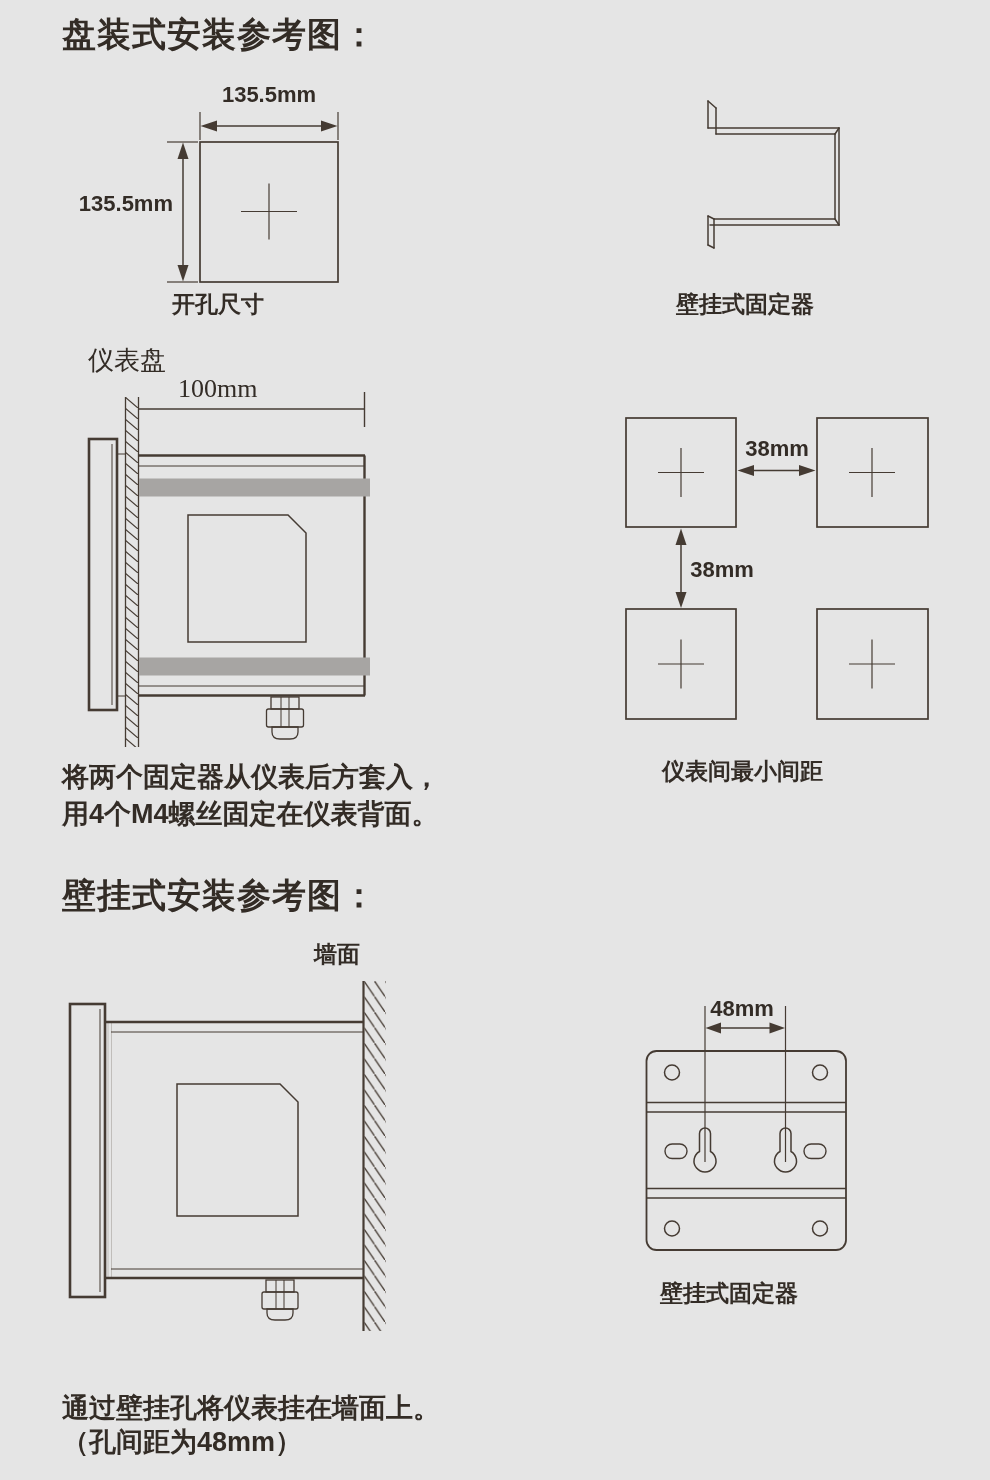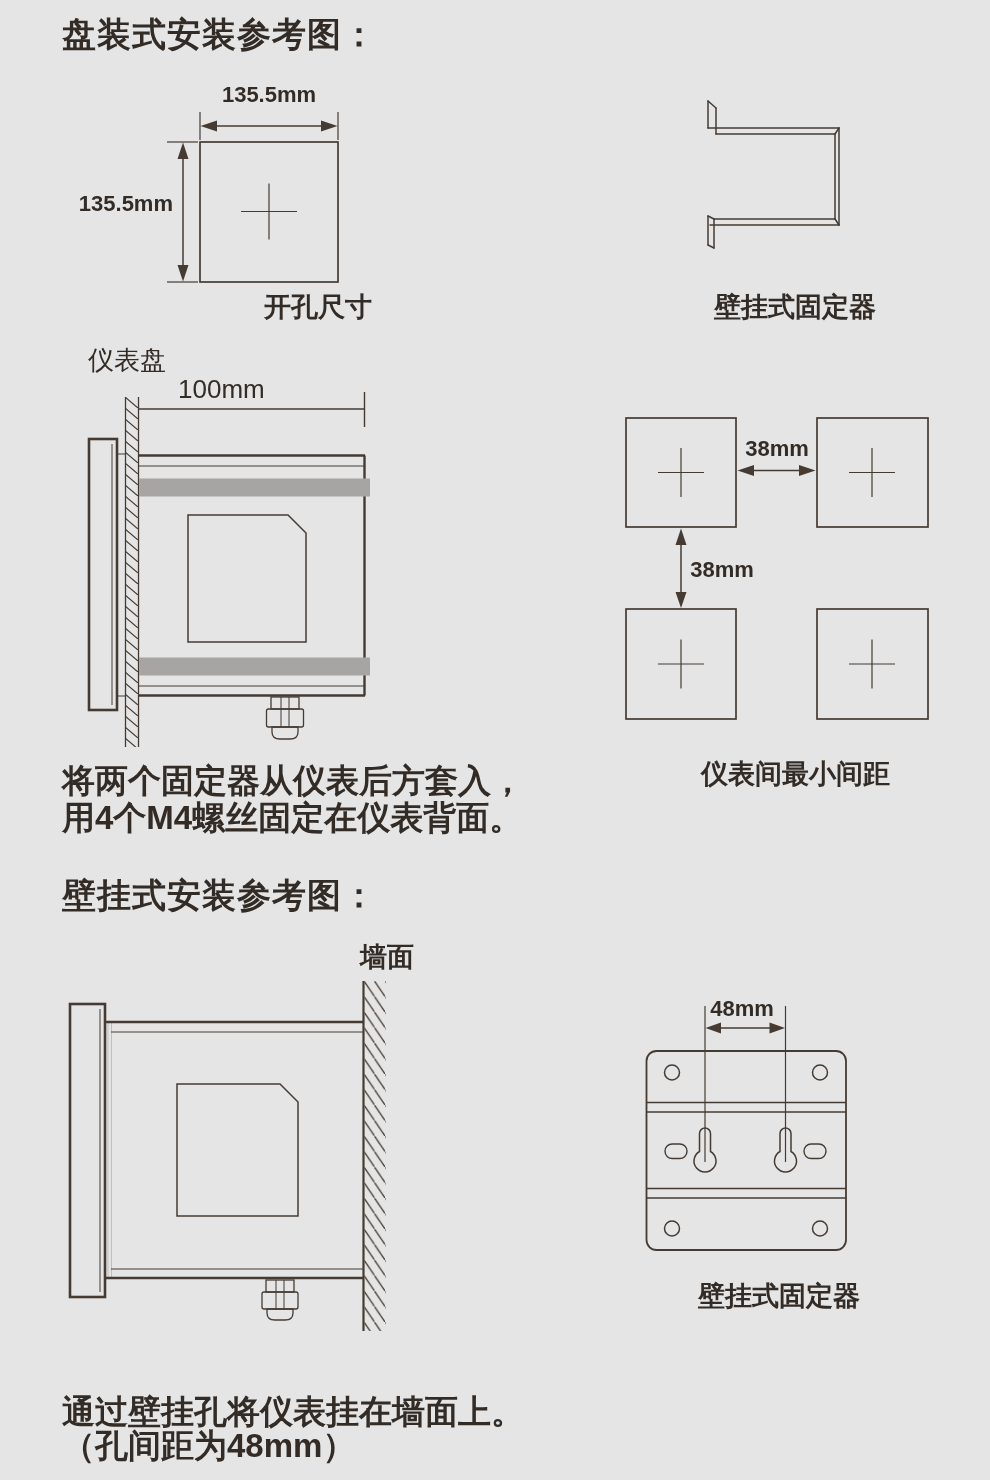--- a/index.html
+++ b/index.html
@@ -17,36 +17,36 @@
     left: 0; top: 0;
     width: 990px; height: 1480px;
   }
   .label { position: absolute; white-space: nowrap; }
   .title {
     font-size: 34px;
     font-weight: bold;
     letter-spacing: 1px;
   }
   .caption {
-    font-size: 27px;
+    font-size: 23px;
     font-weight: bold;
-    text-align: right;
+    text-align: left;
   }
   .dim {
     font-size: 22px;
     font-weight: 600;
     text-align: center;
   }
   .serif-label {
-    font-family: Liberation Sans, sans-serif;
+    font-family: Liberation Serif, serif;
     font-size: 26px;
     font-weight: 400;
   }
   .note {
-    font-size: 33px;
+    font-size: 27px;
     font-weight: bold;
   }
 </style>
 </head>
 <body>
 
 <div class="canvas">
 
   <svg class="diagram-layer" viewBox="0 0 990 1480" xmlns="http://www.w3.org/2000/svg">
     <defs>

